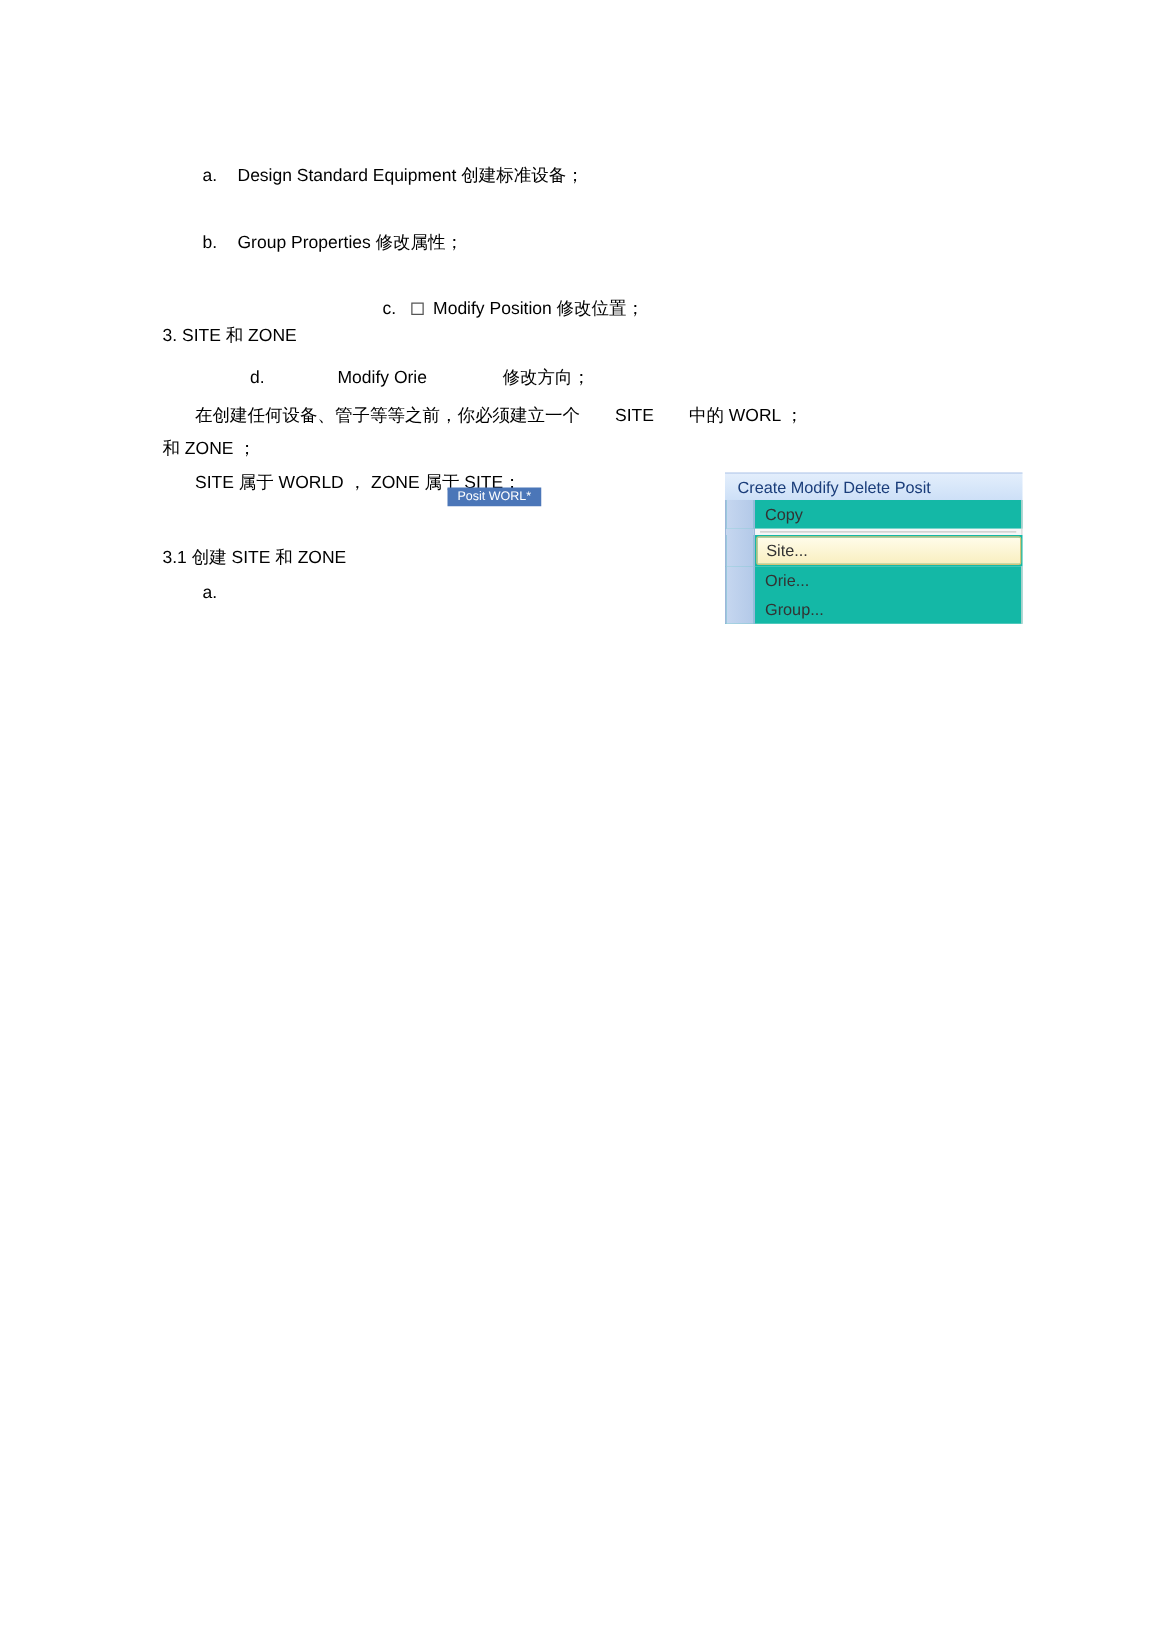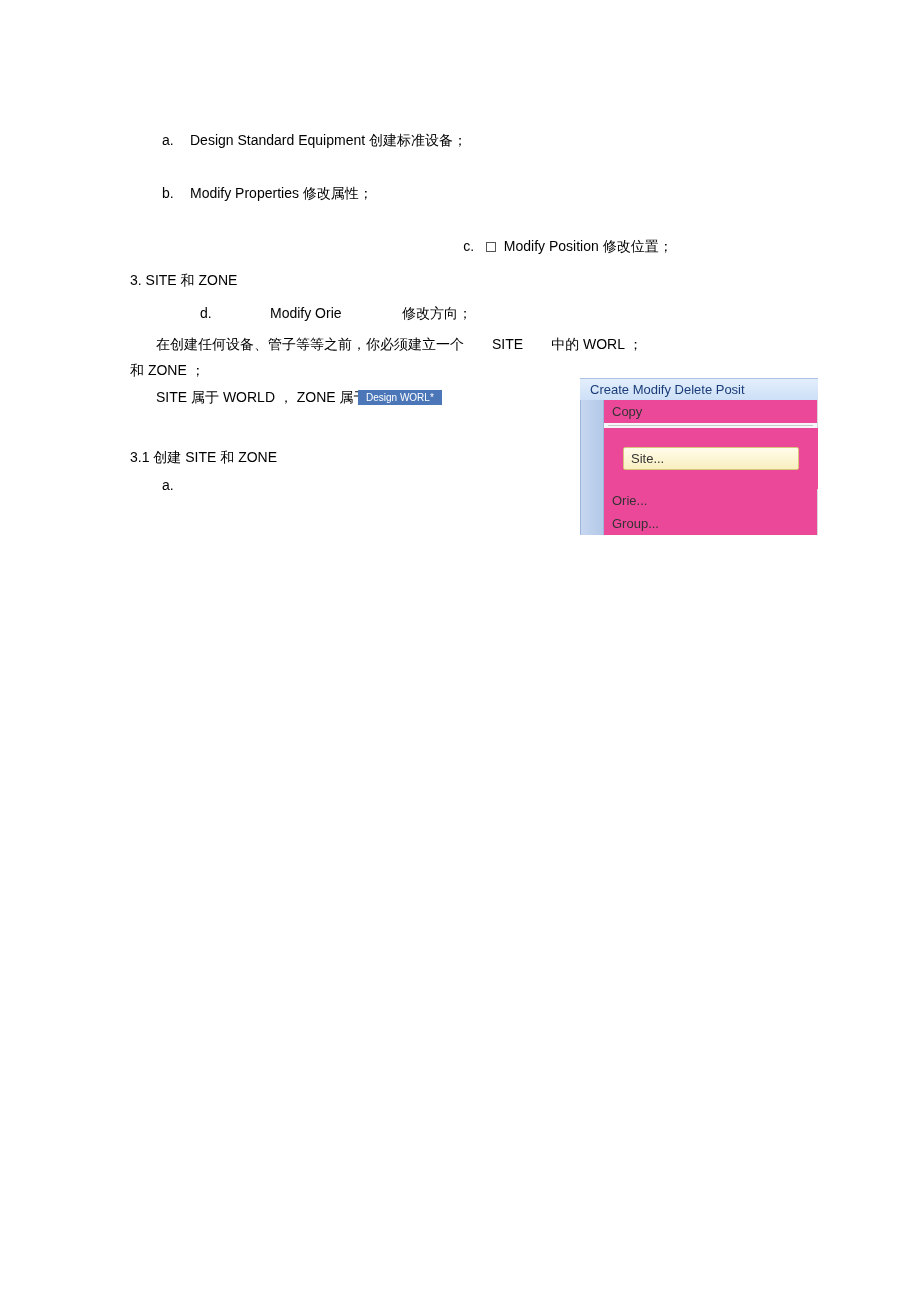--- a/index.html
+++ b/index.html
@@ -29,23 +29,21 @@
     }
     .item-letter {
       width: 60px;
       padding-left: 32px;
     }
     .item-body {
       flex: 1;
     }
     .item-c {
       margin-left: 176px;
-      margin-bottom: 12px;
       line-height: 1.5;
-      text-align: center;
     }
     .checkbox-inline {
       display: inline-block;
       width: 10px;
       height: 10px;
       border: 1px solid #555;
       margin-right: 4px;
       vertical-align: middle;
     }
     .section-heading {
@@ -124,40 +122,40 @@
     .menu-top {
       background: linear-gradient(to bottom, #e3eefc, #cde0f7);
       padding: 3px 6px 3px 10px;
       color: #1a3d7a;
       white-space: nowrap;
       overflow: hidden;
     }
     .menu-item {
       display: flex;
       align-items: stretch;
-      background: #ec4899;
+      background: #14b8a6;
       border-bottom: 0;
     }
     .menu-gutter {
       width: 24px;
       background: linear-gradient(to right, #c6d7f0, #b3c9e8);
       border-right: 1px solid #9db6da;
       border-left: 1px solid #9db6da;
     }
     .menu-label {
       flex: 1;
       padding: 4px 8px;
       color: #333333;
       border-right: 1px solid #d8d8d8;
     }
     .menu-item.highlight .menu-label {
       background: linear-gradient(to bottom, #fffcea, #f9efc0);
       border: 1px solid #d6c47a;
       border-radius: 2px;
-      margin: 19px;
+      margin: 1px;
       padding: 3px 7px;
       color: #333;
       border-right: 1px solid #d6c47a;
     }
     .menu-sep {
       display: flex;
       align-items: stretch;
       height: 5px;
     }
     .menu-sep-line {
@@ -181,21 +179,21 @@
 
 <div class="content">
 
   <div class="item-line">
     <span class="item-letter">a.</span>
     <span class="item-body">Design Standard Equipment 创建标准设备；</span>
   </div>
 
   <div class="item-line">
     <span class="item-letter">b.</span>
-    <span class="item-body">Modify Properties 修改属性；</span>
+    <span class="item-body">Group Properties 修改属性；</span>
   </div>
 
   <div class="item-c">
     <span>c.</span>
     &nbsp;&nbsp;<span class="checkbox-inline"></span>
     <span>Modify Position 修改位置；</span>
   </div>
 
   <div class="section-heading">3.  SITE 和  ZONE</div>
 
@@ -216,21 +214,21 @@
   <div class="para-indent">SITE 属于  WORLD ， ZONE 属于  SITE；</div>
 
   <div class="sub-heading">3.1 创建  SITE 和  ZONE</div>
 
   <div class="item-a2">
     <span class="item-a2-letter">a.</span>
   </div>
 
 </div>
 
-<div class="design-pill">Design WORL*</div>
+<div class="design-pill">Posit WORL*</div>
 
 <div class="menu-panel">
   <div class="menu-top">Create Modify Delete Posit</div>
 
   <div class="menu-item">
     <div class="menu-gutter"></div>
     <div class="menu-label">Copy</div>
   </div>
 
   <div class="menu-sep">

